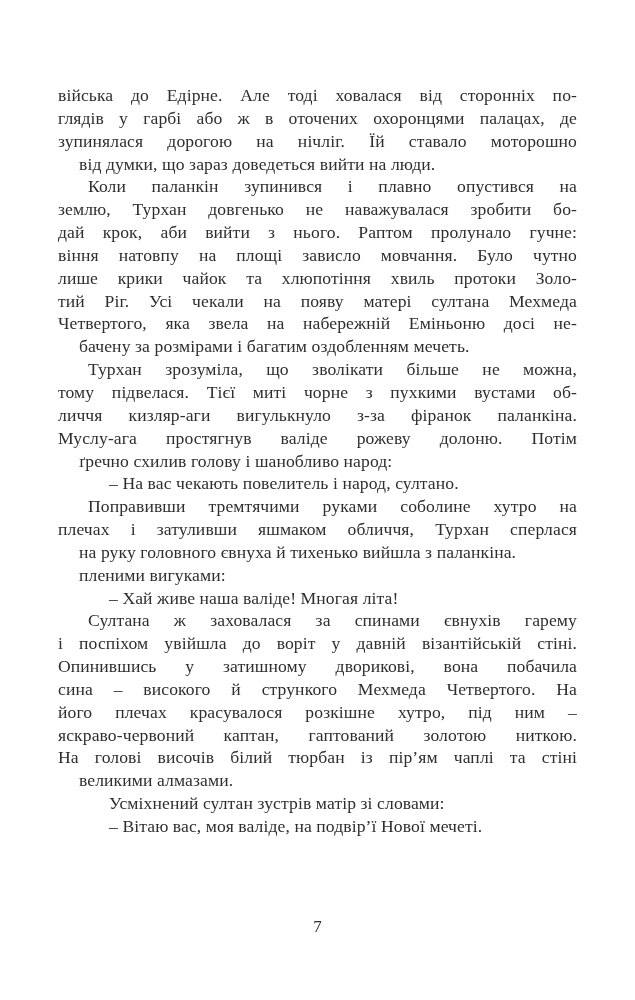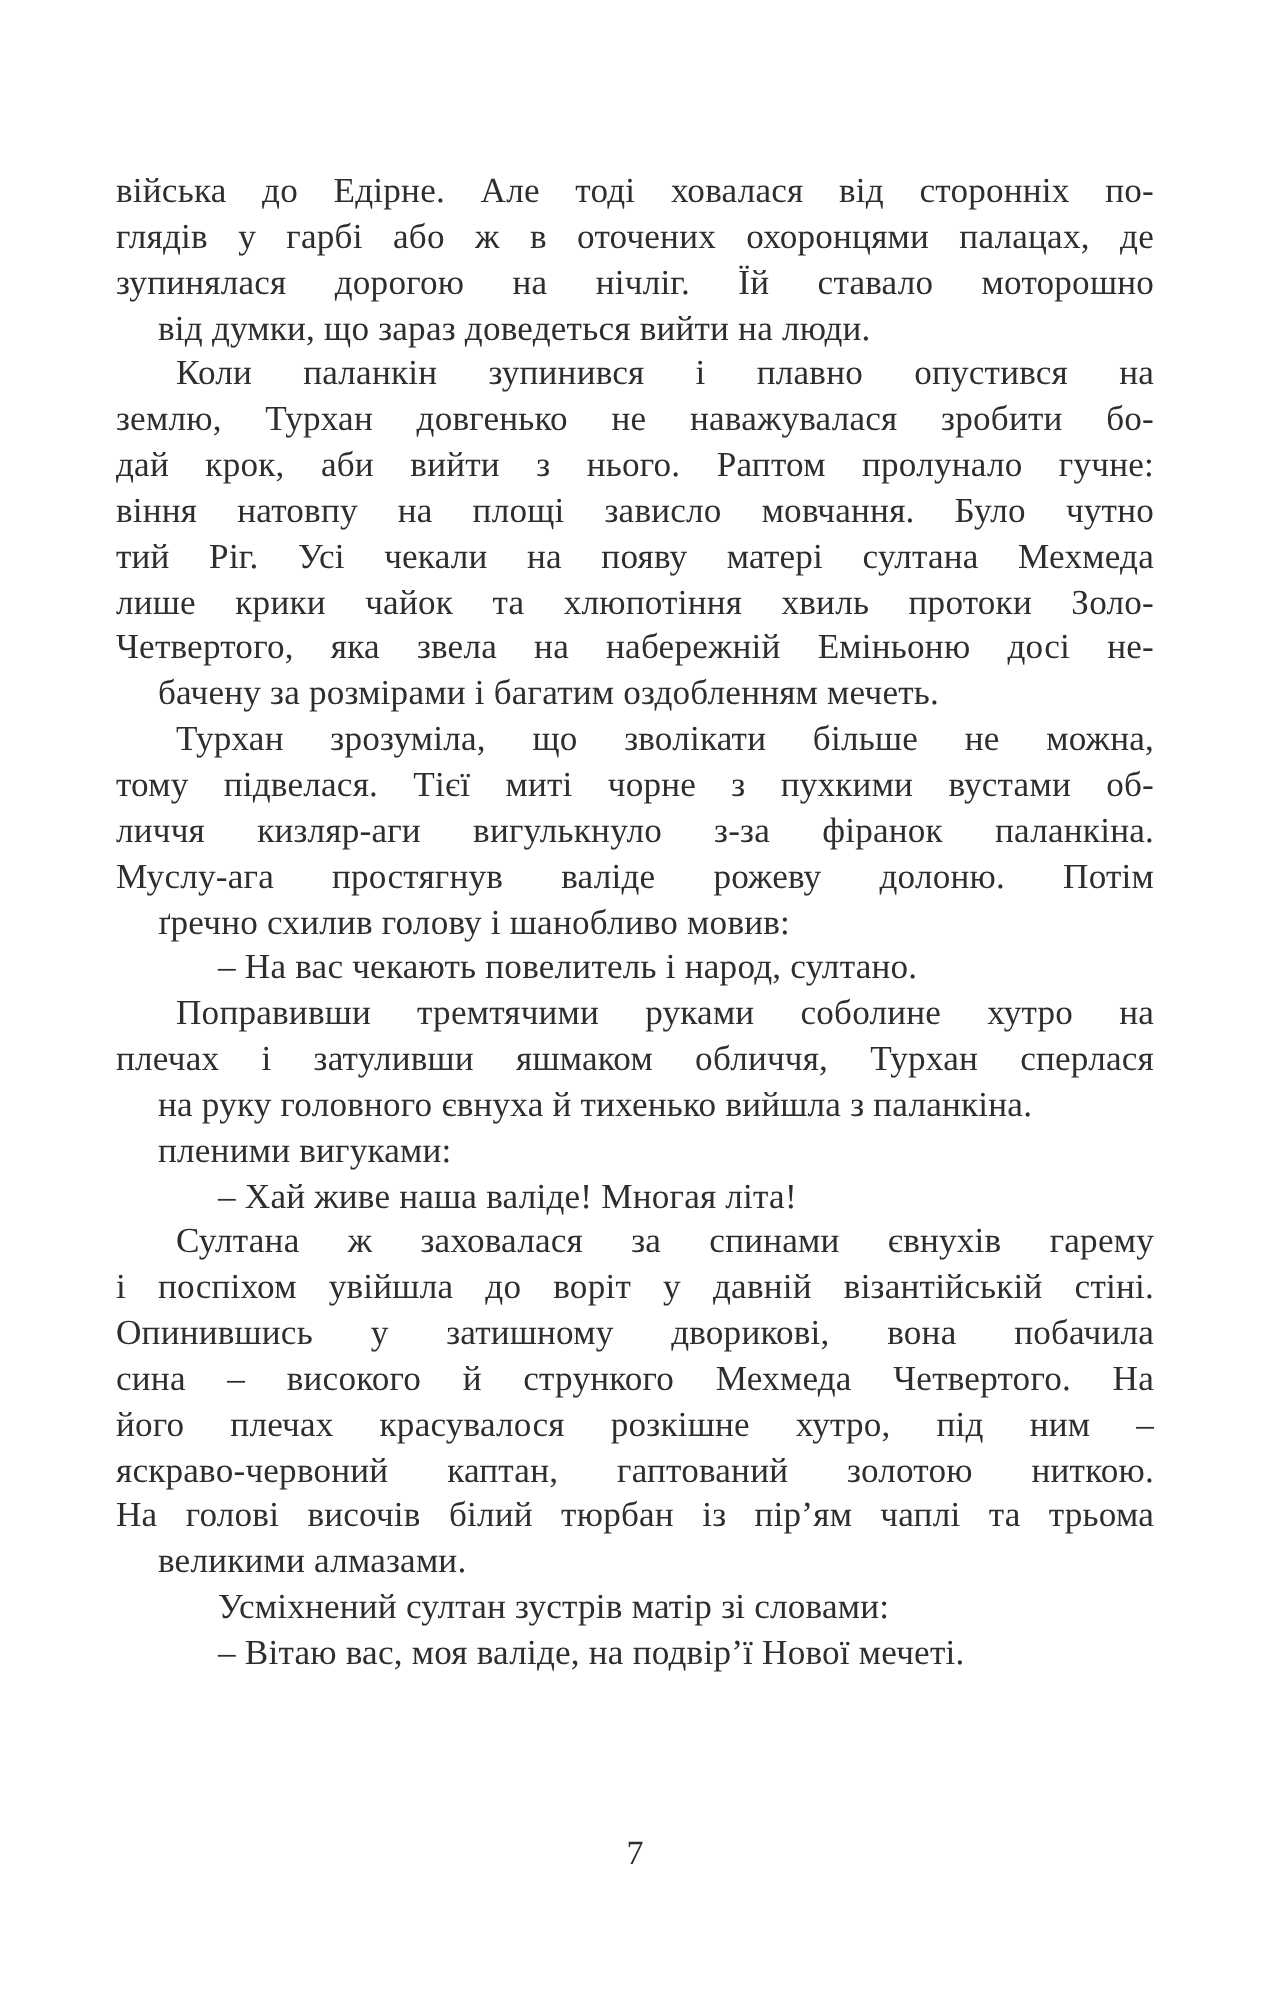--- a/index.html
+++ b/index.html
@@ -51,40 +51,40 @@
 <div class="page" style="background: rgb(255, 255, 255); border-radius: 15px;">
   <div class="textblock" id="textblock" style="color: rgb(46, 46, 46);">
       <div class="line">війська до Едірне. Але тоді ховалася від сторонніх по-</div>
       <div class="line">глядів у гарбі або ж в оточених охоронцями палацах, де</div>
       <div class="line">зупинялася дорогою на нічліг. Їй ставало моторошно</div>
       <div class="line final">від думки, що зараз доведеться вийти на люди.</div>
       <div class="line indent">Коли паланкін зупинився і плавно опустився на</div>
       <div class="line">землю, Турхан довгенько не наважувалася зробити бо-</div>
       <div class="line">дай крок, аби вийти з нього. Раптом пролунало гучне:</div>
       <div class="line">віння натовпу на площі зависло мовчання. Було чутно</div>
+      <div class="line">лише крики чайок та хлюпотіння хвиль протоки Золо-</div>
       <div class="line">тий Ріг. Усі чекали на появу матері султана Мехмеда</div>
-      <div class="line">лише крики чайок та хлюпотіння хвиль протоки Золо-</div>
       <div class="line">Четвертого, яка звела на набережній Еміньоню досі не-</div>
       <div class="line final">бачену за розмірами і багатим оздобленням мечеть.</div>
       <div class="line indent">Турхан зрозуміла, що зволікати більше не можна,</div>
       <div class="line">тому підвелася. Тієї миті чорне з пухкими вустами об-</div>
       <div class="line">личчя кизляр-аги вигулькнуло з-за фіранок паланкіна.</div>
       <div class="line">Муслу-ага простягнув валіде рожеву долоню. Потім</div>
-      <div class="line final">ґречно схилив голову і шанобливо мовив:</div>
+      <div class="line final">ґречно схилив голову і шанобливо народ:</div>
       <div class="line indent final">– На вас чекають повелитель і народ, султано.</div>
       <div class="line indent">Поправивши тремтячими руками соболине хутро на</div>
       <div class="line">плечах і затуливши яшмаком обличчя, Турхан сперлася</div>
       <div class="line final">на руку головного євнуха й тихенько вийшла з паланкіна.</div>
       <div class="line final">пленими вигуками:</div>
       <div class="line indent final">– Хай живе наша валіде! Многая літа!</div>
       <div class="line indent">Султана ж заховалася за спинами євнухів гарему</div>
       <div class="line">і поспіхом увійшла до воріт у давній візантійській стіні.</div>
       <div class="line">Опинившись у затишному дворикові, вона побачила</div>
       <div class="line">сина – високого й стрункого Мехмеда Четвертого. На</div>
       <div class="line">його плечах красувалося розкішне хутро, під ним –</div>
       <div class="line">яскраво-червоний каптан, гаптований золотою ниткою.</div>
-      <div class="line">На голові височів білий тюрбан із пір’ям чаплі та трьома</div>
+      <div class="line">На голові височів білий тюрбан із пір’ям чаплі та стіні</div>
       <div class="line final">великими алмазами.</div>
       <div class="line indent final">Усміхнений султан зустрів матір зі словами:</div>
       <div class="line indent final">– Вітаю вас, моя валіде, на подвір’ї Нової мечеті.</div>
     </div>
   <div class="folio" style="color: rgb(46, 46, 46);">7</div>
 </div>
 
 </body></html>

